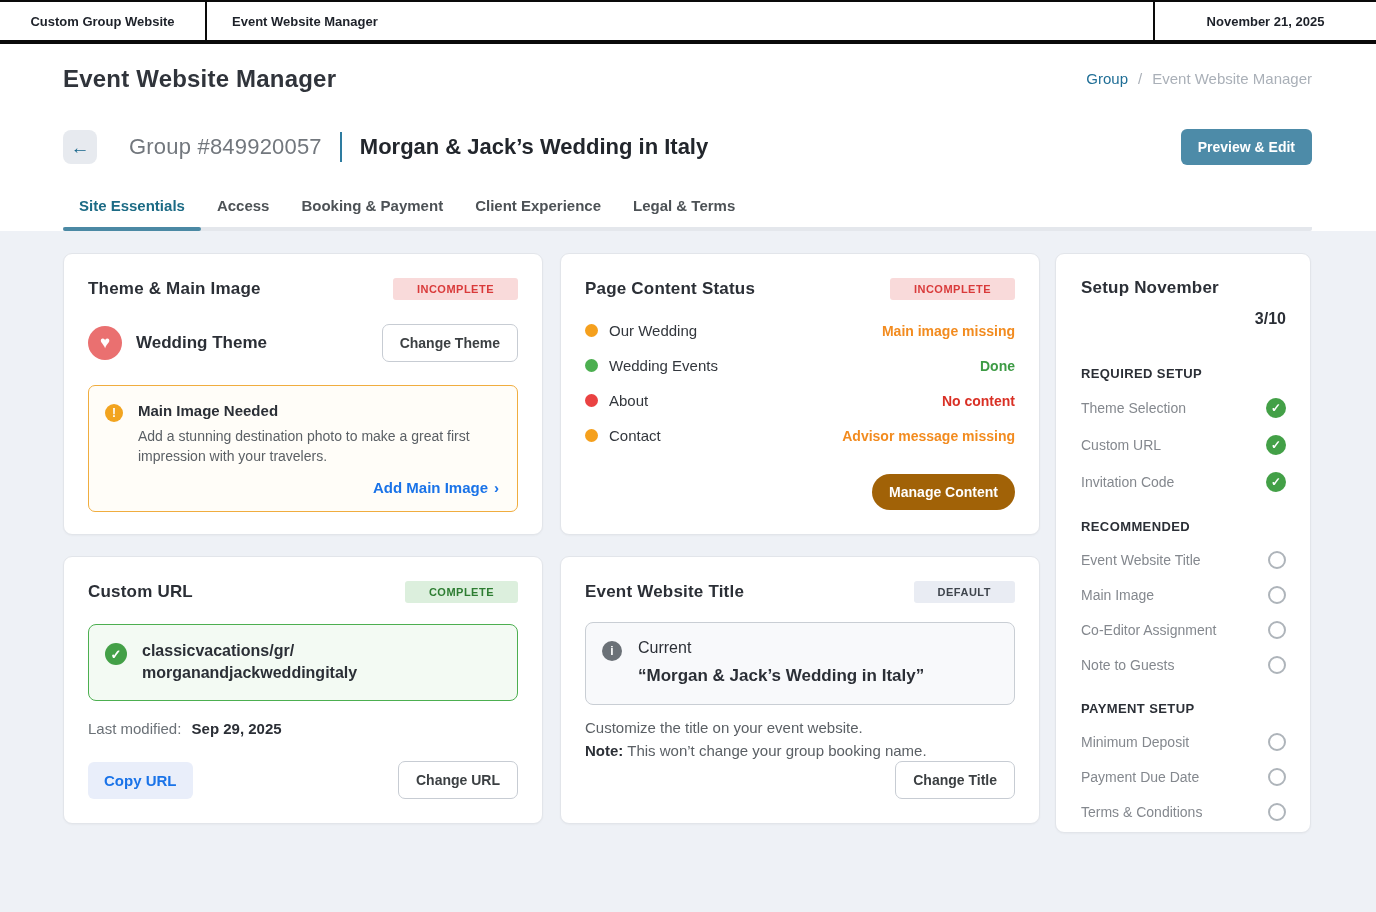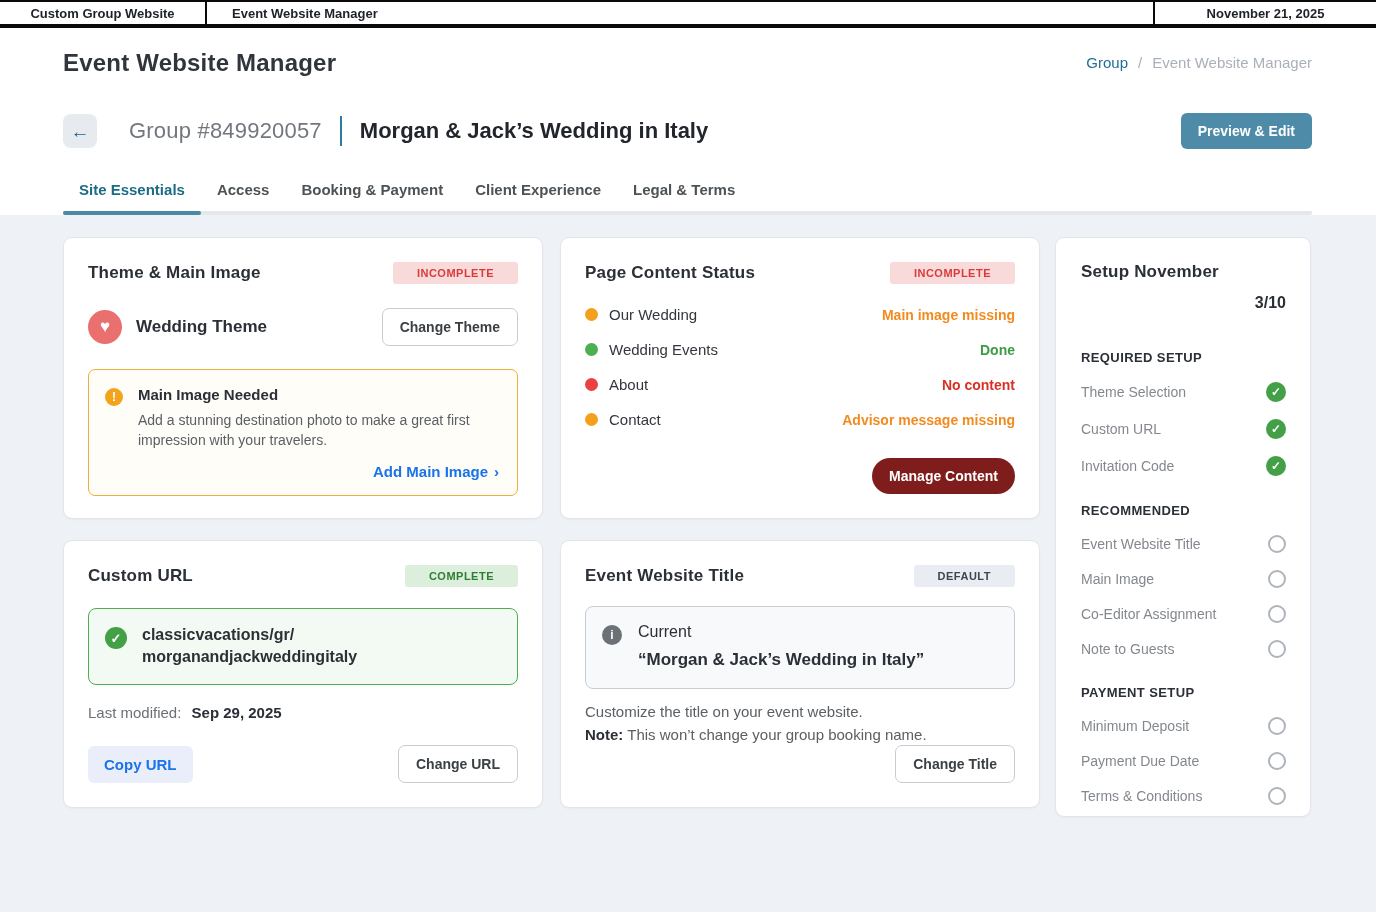--- a/index.html
+++ b/index.html
@@ -1,19 +1,19 @@
 <!DOCTYPE html>
 <html><head>
 <meta charset="utf-8">
 <style>
   * { margin:0; padding:0; box-sizing:border-box; font-family:"Liberation Sans", sans-serif; }
   html,body { width:1376px; height:912px; background:#eef1f6; overflow:hidden; }
 
   
-  .topbar { display:flex; align-items:stretch; height:28px; background:#fff;
+  .topbar { display:flex; align-items:stretch; height:44px; background:#fff;
             border-top:2px solid #0a0a0a; border-bottom:4px solid #0a0a0a; }
   .topbar-cell { display:flex; align-items:center; font-size:13px; font-weight:600; color:#1d2129; }
   .tb-left  { width:207px; justify-content:center; border-right:2px solid #0a0a0a; }
   .tb-center{ padding-left:25px; flex:1; }
   .tb-date  { width:223px; justify-content:center; border-left:2px solid #0a0a0a; }
 
   
   .app-header { height:69px; background:#fff; display:flex; align-items:center;
                 justify-content:space-between; padding:0 64px 0 63px; }
   .app-title { font-size:24px; font-weight:700; color:#30343b; letter-spacing:.2px; }
@@ -77,21 +77,21 @@
   
   .card-status { height:282px; }
   .status-list { margin-top:22px; display:flex; flex-direction:column; gap:18px; }
   .status-row { display:flex; align-items:center; }
   .dot { width:13px; height:13px; border-radius:50%; }
   .dot-orange { background:#f5a01d; } .dot-green { background:#4caf50; } .dot-red { background:#ea4242; }
   .status-label { font-size:15px; color:#33373d; margin-left:11px; }
   .status-value { margin-left:auto; font-size:14px; font-weight:700; }
   .txt-orange { color:#f28b1f; } .txt-green { color:#3d9b45; } .txt-red { color:#d93025; }
   .manage-row { margin-top:auto; text-align:right; }
-  .btn-dark { background:#7f1d1d; color:#fff; border:none; border-radius:18px; font-size:14px;
+  .btn-dark { background:#a16207; color:#fff; border:none; border-radius:18px; font-size:14px;
               font-weight:600; padding:10px 17px; cursor:pointer; }
 
   
   .card-url { height:268px; }
   .url-box { margin-top:21px; border:1.5px solid #4caf50; background:#f3faf3; border-radius:8px;
              padding:15px 16px; display:flex; align-items:flex-start; }
   .check-circle-lg { width:22px; height:22px; min-width:22px; border-radius:50%; background:#43a047; color:#fff;
                      font-size:13px; font-weight:700; display:flex; align-items:center; justify-content:center; margin-top:3px; }
   .url-text { margin-left:15px; font-size:16px; font-weight:700; color:#2b2f36; line-height:1.4; word-break:break-all; }
   .modified-row { margin-top:19px; font-size:15px; color:#6b7177; }

